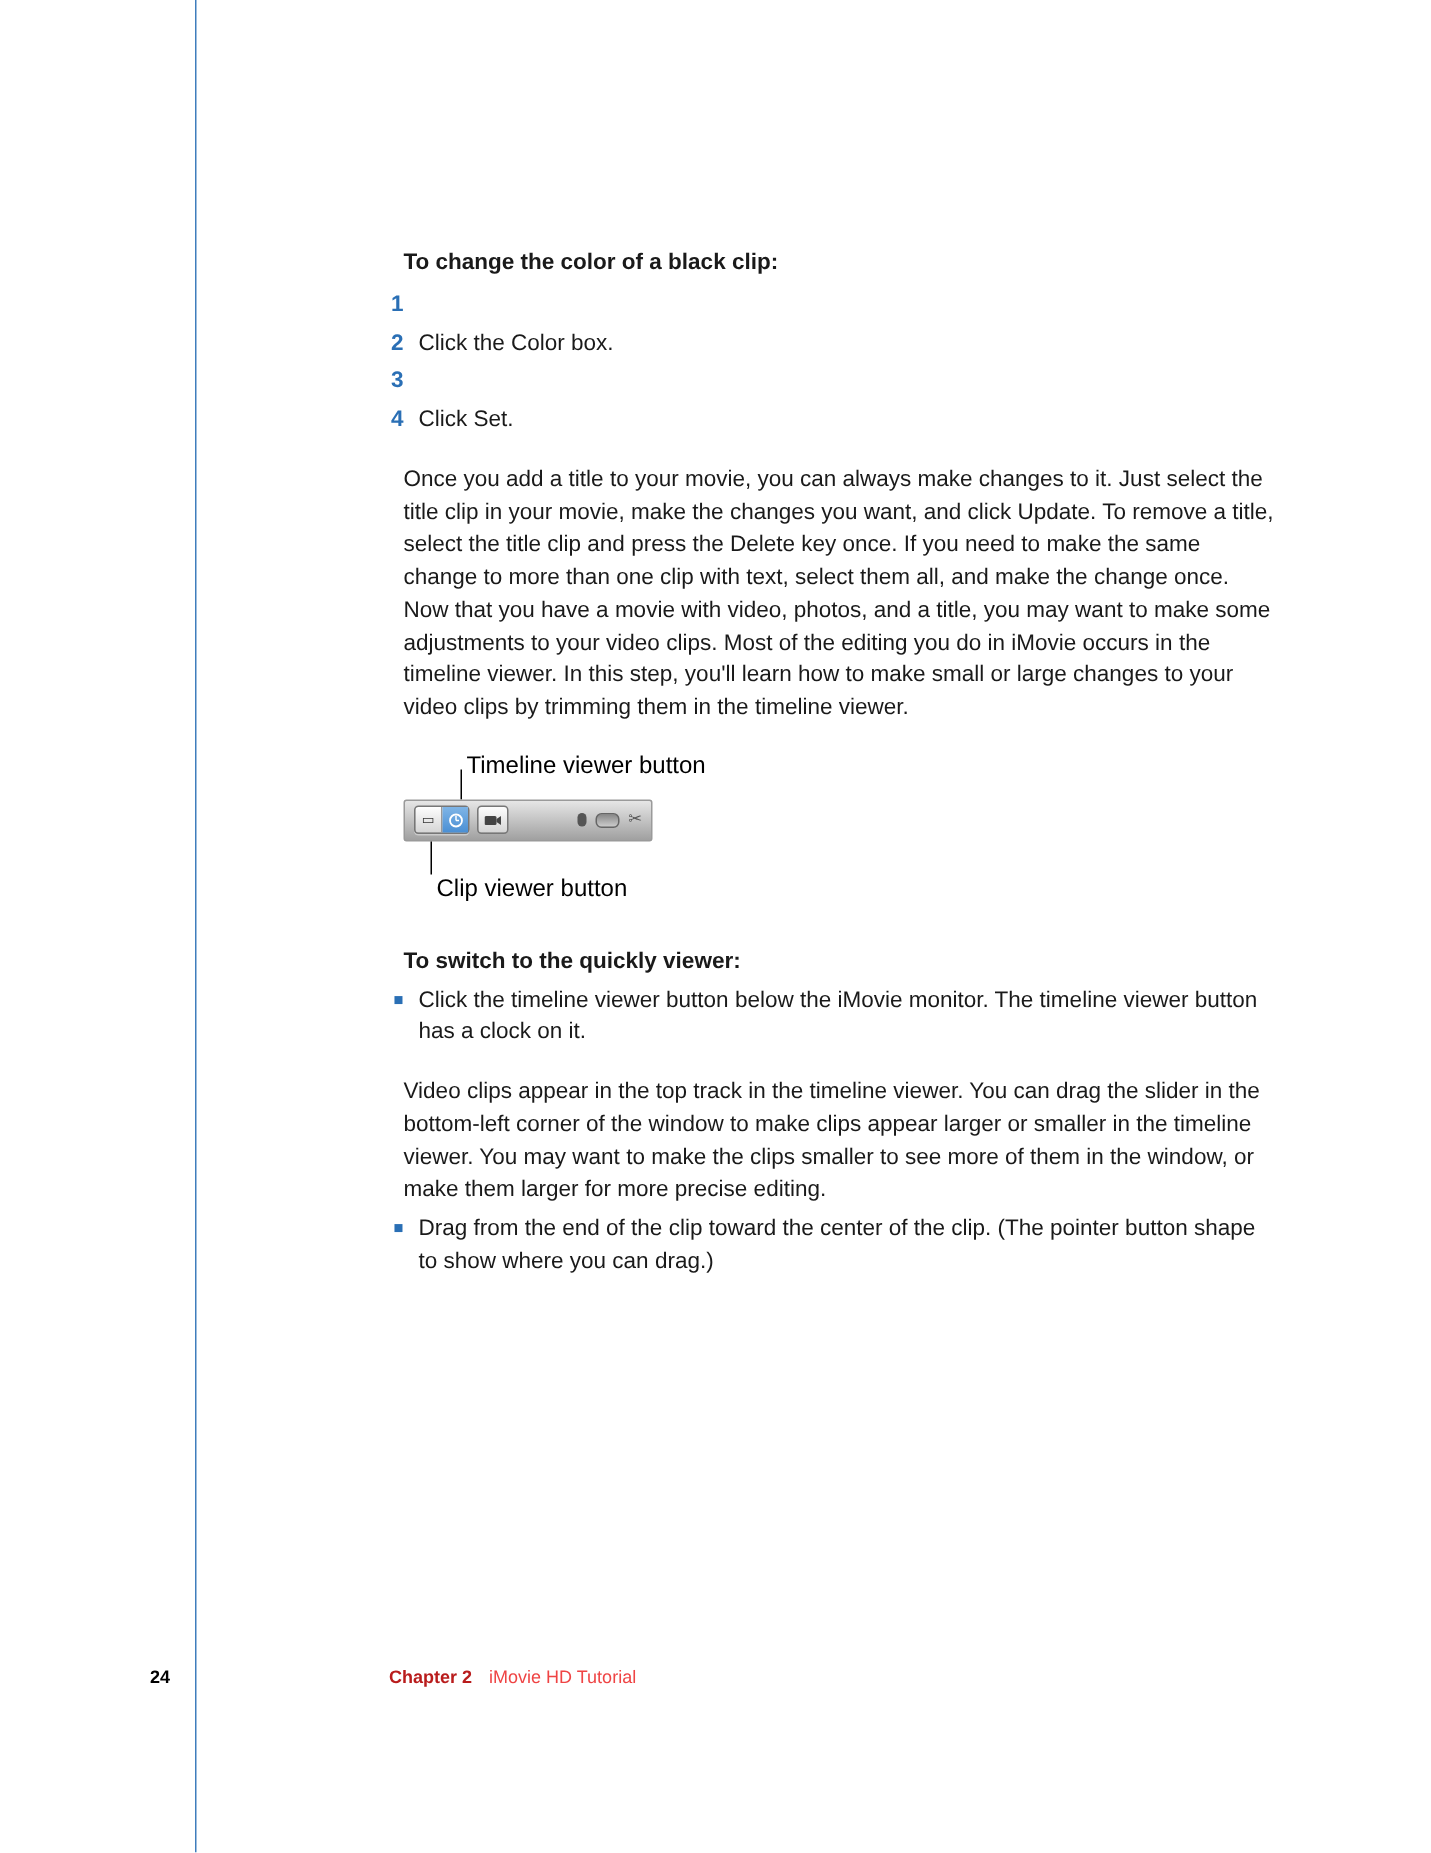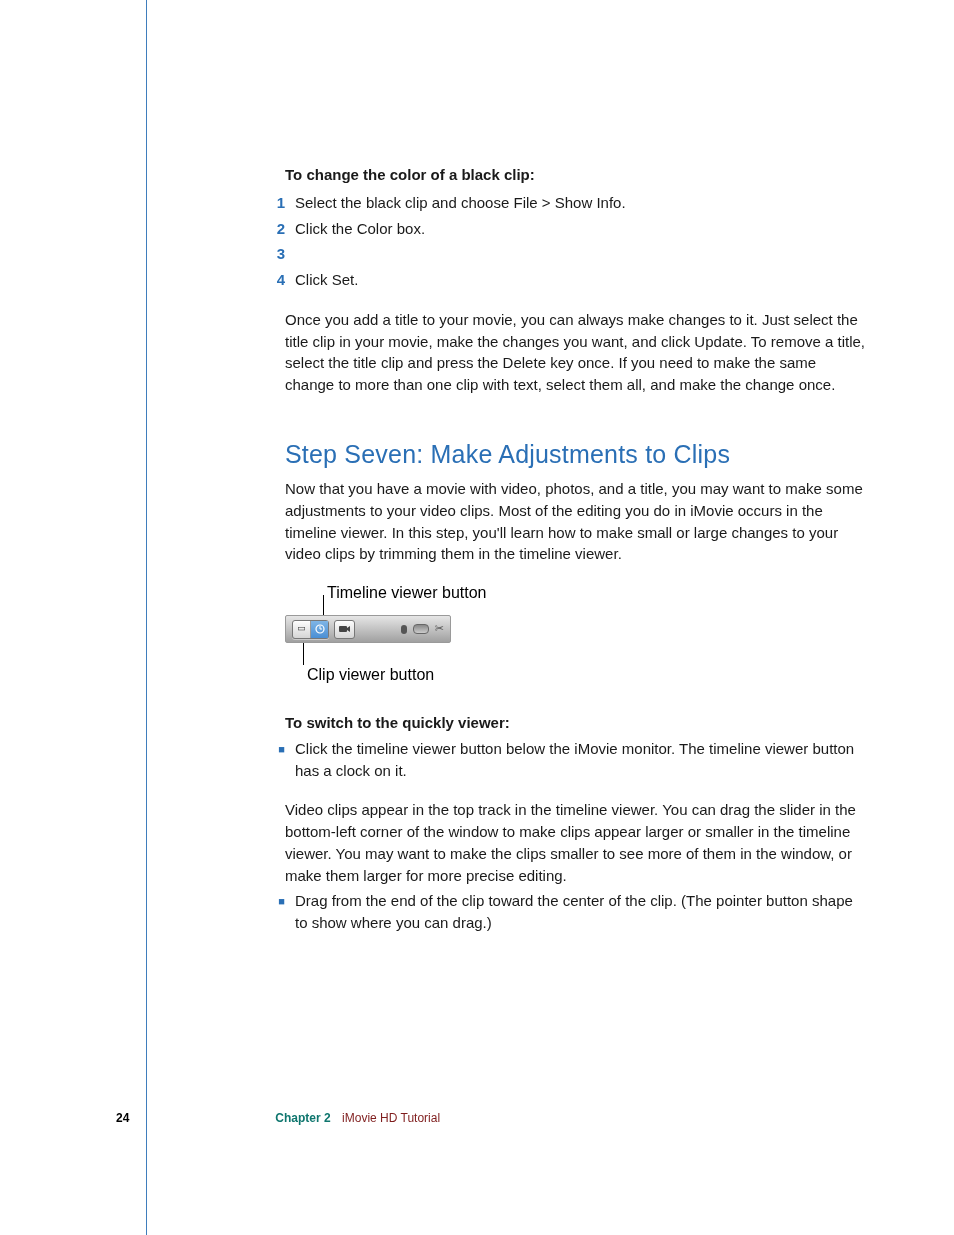--- a/index.html
+++ b/index.html
@@ -9,21 +9,21 @@
     background: #fff;
     color: #1a1a1a;
     width: 954px;
     height: 1235px;
     position: relative;
     font-size: 15px;
     line-height: 1.45;
   }
   .page {
     position: absolute;
-    left: 16px;
+    left: 0;
     top: 0;
     width: 922px;
     height: 1235px;
     text-decoration: underline;
   }
   .content {
     position: absolute;
     left: 269px;
     top: 164px;
     width: 582px;
@@ -149,22 +149,22 @@
   .footer {
     position: absolute;
     left: 100px;
     bottom: 108px;
     font-size: 12px;
     display: flex;
     align-items: flex-start;
     gap: 36px;
   }
   .footer .pnum { font-weight: 700; color:#000; font-size:12px;}
-  .footer .chap { font-weight:700; color:#0f766e; margin-left: 110px; margin-top: 18px;}
-  .footer .chaptitle { color:#7f1d1d; font-weight:400; margin-left:8px;}
+  .footer .chap { font-weight:700; color:#b91c1c; margin-left: 110px; margin-top: 18px;}
+  .footer .chaptitle { color:#ef4444; font-weight:400; margin-left:8px;}
   .rule {
     position: absolute;
     left: 130px;
     top: 0;
     width: 1px;
     height: 1235px;
     background: #2a6fb5;
     opacity: 0.9;
   }
 </style>
@@ -173,38 +173,36 @@
 <div class="page">
   <div class="rule"></div>
 
   <div class="content">
 
     <div class="bold">To change the color of a black clip:</div>
 
     <div class="ol">
       <div class="ol-item">
         <span class="ol-num">1</span>
-        <span>Select the black clip and choose File &gt; Show Info.</span>
       </div>
       <div class="ol-item">
         <span class="ol-num">2</span>
         <span>Click the Color box.</span>
       </div>
       <div class="ol-item">
         <span class="ol-num">3</span>
       </div>
       <div class="ol-item">
         <span class="ol-num">4</span>
         <span>Click Set.</span>
       </div>
     </div>
 
     <p class="para">Once you add a title to your movie, you can always make changes to it. Just select the title clip in your movie, make the changes you want, and click Update. To remove a title, select the title clip and press the Delete key once. If you need to make the same change to more than one clip with text, select them all, and make the change once.</p>
 
-    <h2 class="heading">Step Seven: Make Adjustments to Clips</h2>
     <div>Now that you have a movie with video, photos, and a title, you may want to make some adjustments to your video clips. Most of the editing you do in iMovie occurs in the timeline viewer. In this step, you'll learn how to make small or large changes to your video clips by trimming them in the timeline viewer.</div>
 
     <div class="figure-wrap">
       <div class="callout" style="left:42px; top:-4px;">Timeline viewer button</div>
       <div class="callout-line-v" style="left:38px; top:10px; height:20px;"></div>
 
       <div class="toolbar">
         <div class="btn-group">
           <div class="btn-seg">▭</div>
           <div class="btn-seg active">

